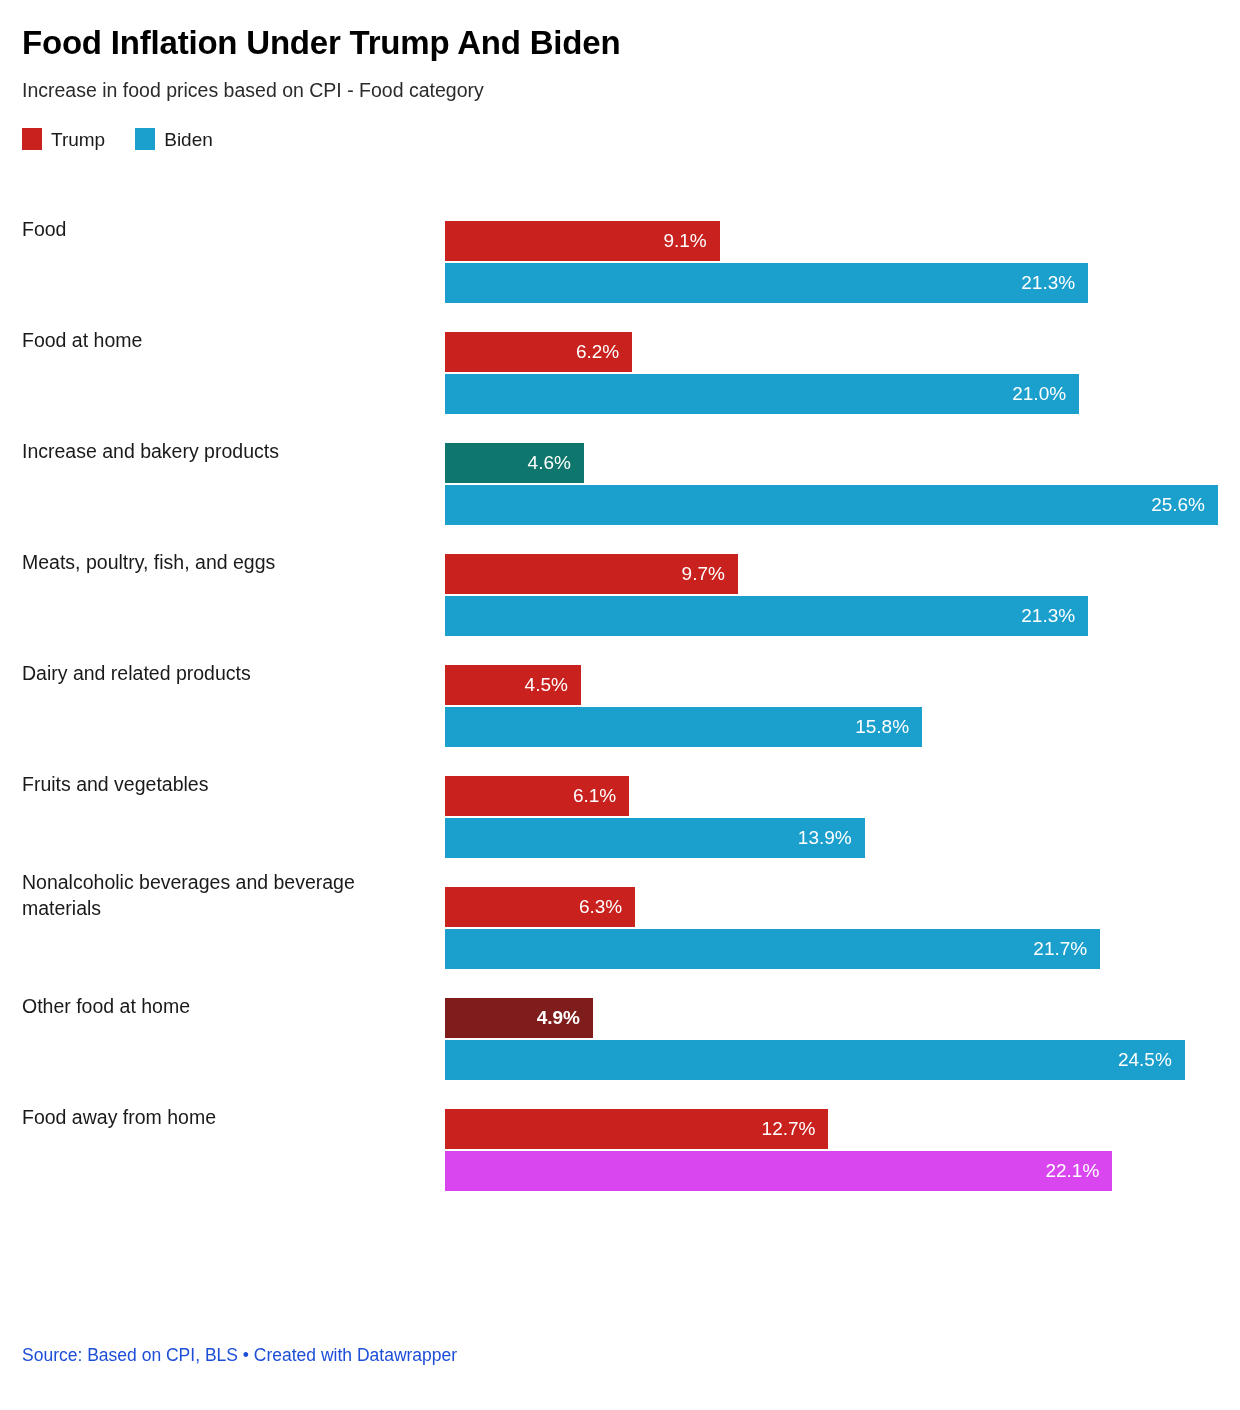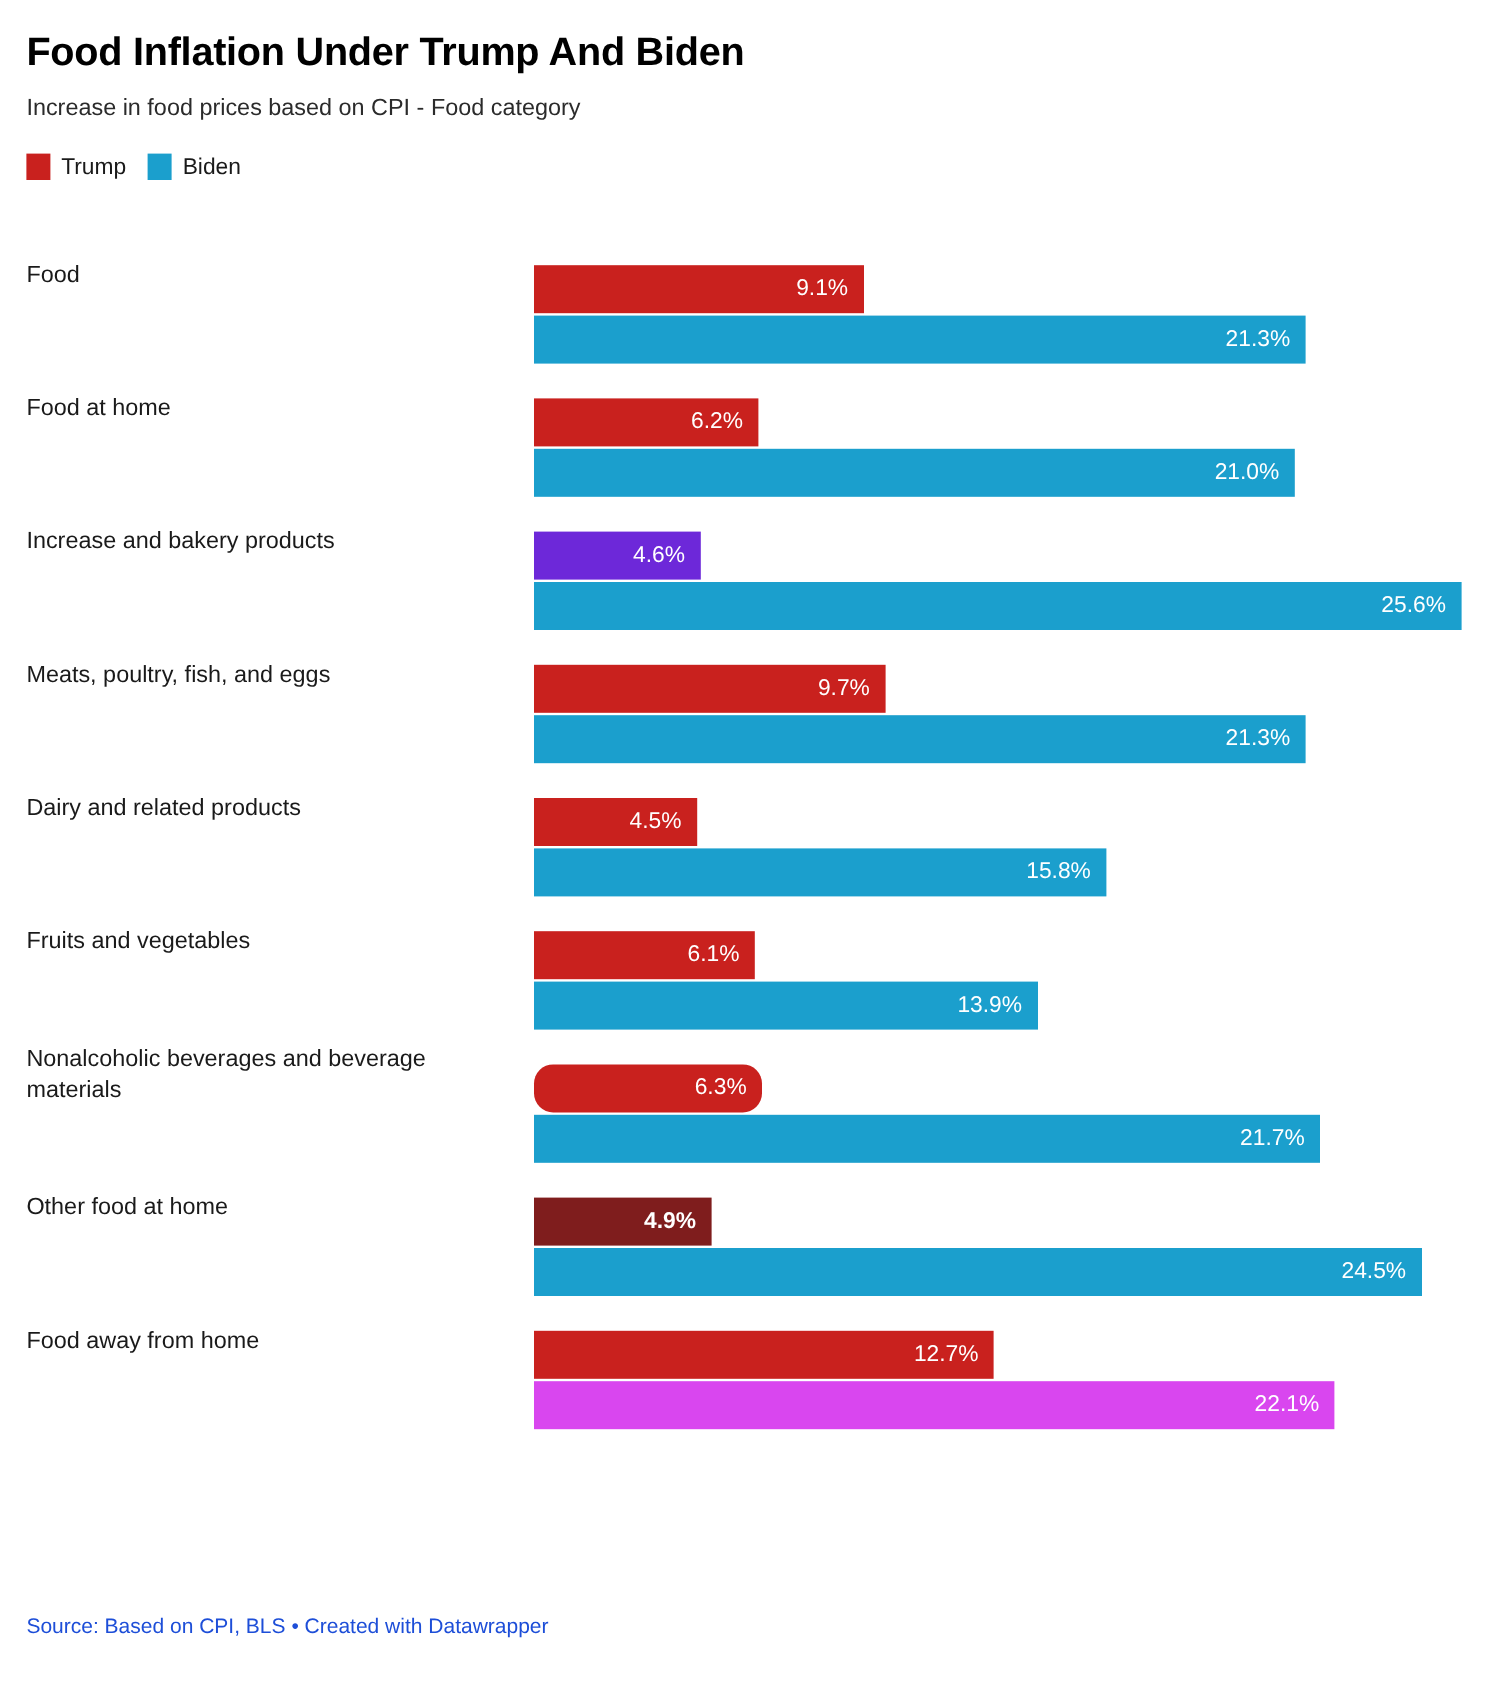--- a/index.html
+++ b/index.html
@@ -34,21 +34,21 @@
     font-size: 19.5px;
     font-weight: normal;
     color: #2b2b2b;
     margin: 0;
     padding-top: 16px;
     line-height: 1.25;
   }
   .legend {
     display: flex;
     align-items: center;
-    gap: 18px;
+    gap: 30px;
     padding-top: 24px;
     height: 26px;
   }
   .legend-item {
     display: flex;
     align-items: center;
     gap: 9px;
   }
   .legend-swatch {
     width: 20px;
@@ -156,21 +156,21 @@
             <span class="bar-value">6.2%</span>
           </div>
           <div class="bar biden" style="background: rgb(27, 159, 205); width: 82.0312%;">
             <span class="bar-value">21.0%</span>
           </div>
         </div>
       </div>
       <div class="row">
         <div class="row-label">Increase and bakery products</div>
         <div class="bars">
-          <div class="bar trump" style="background: #6d28d9; width: 17.9687%;">
+          <div class="bar trump" style="background: #0f766e; width: 17.9687%;">
             <span class="bar-value">4.6%</span>
           </div>
           <div class="bar biden" style="background: rgb(27, 159, 205); width: 100%;">
             <span class="bar-value">25.6%</span>
           </div>
         </div>
       </div>
       <div class="row">
         <div class="row-label">Meats, poultry, fish, and eggs</div>
         <div class="bars">
@@ -200,21 +200,21 @@
             <span class="bar-value">6.1%</span>
           </div>
           <div class="bar biden" style="background: rgb(27, 159, 205); width: 54.2969%;">
             <span class="bar-value">13.9%</span>
           </div>
         </div>
       </div>
       <div class="row">
         <div class="row-label">Nonalcoholic beverages and beverage materials</div>
         <div class="bars">
-          <div class="bar trump" style="background: rgb(201, 33, 30); width: 24.6094%; border-radius: 16px;">
+          <div class="bar trump" style="background: rgb(201, 33, 30); width: 24.6094%;">
             <span class="bar-value">6.3%</span>
           </div>
           <div class="bar biden" style="background: rgb(27, 159, 205); width: 84.7656%;">
             <span class="bar-value">21.7%</span>
           </div>
         </div>
       </div>
       <div class="row">
         <div class="row-label">Other food at home</div>
         <div class="bars">

